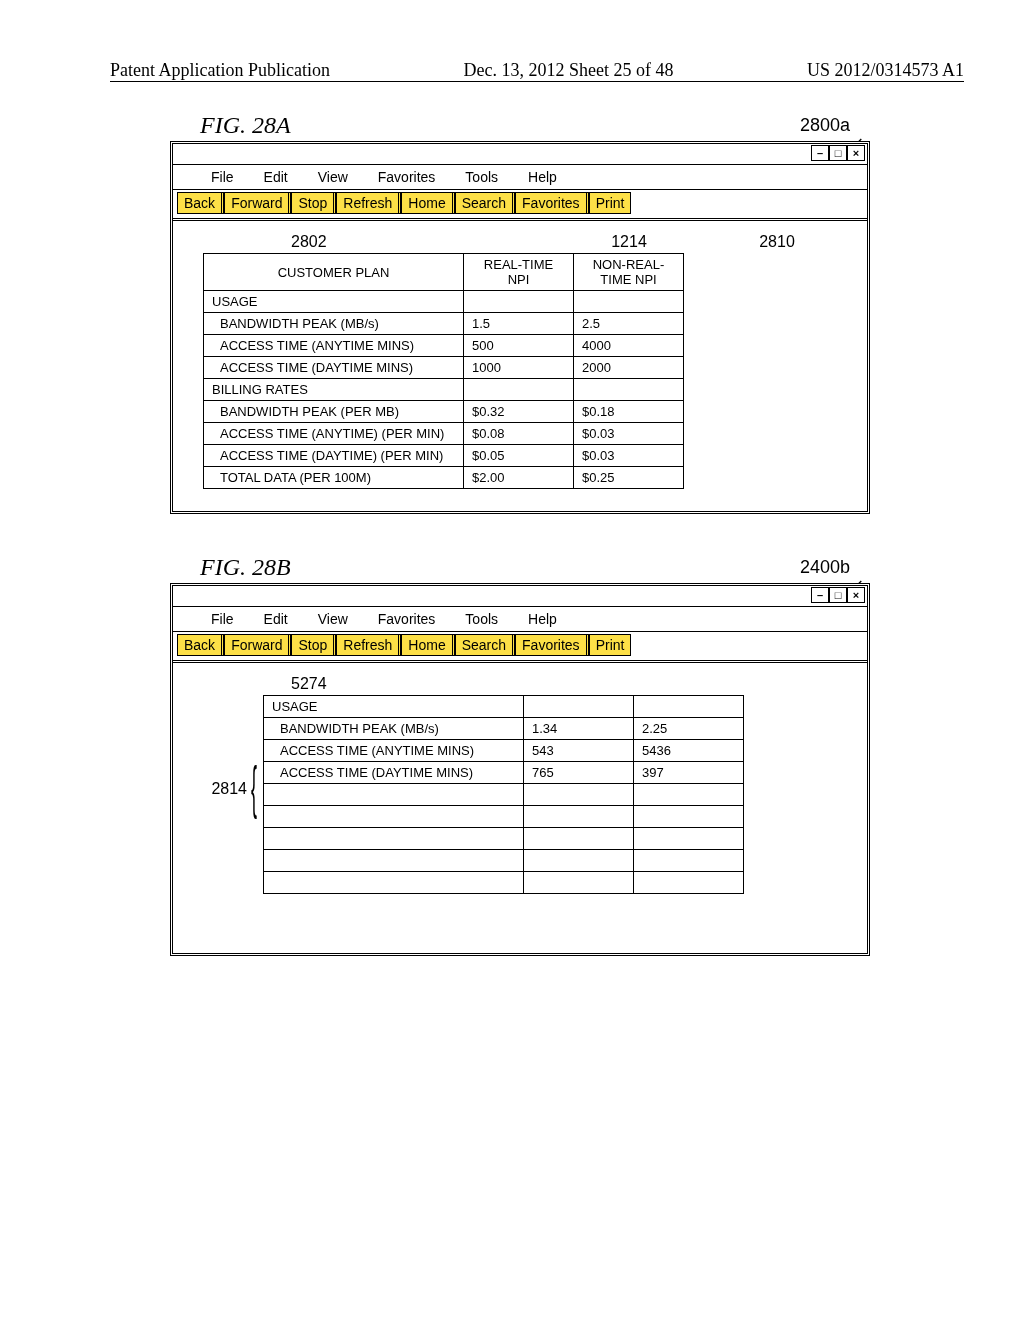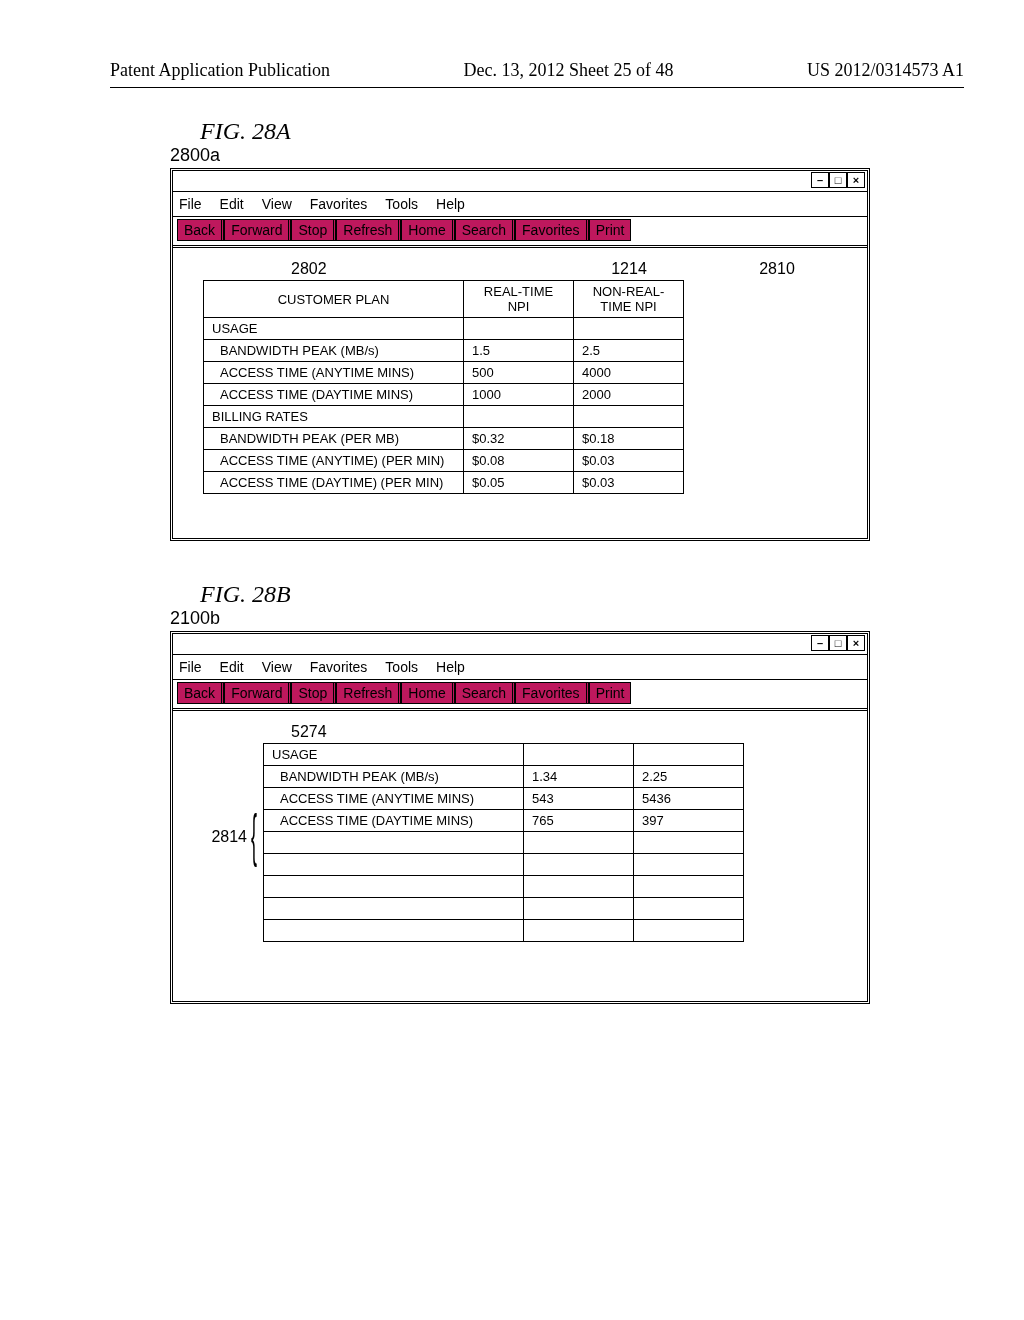--- a/index.html
+++ b/index.html
@@ -15,36 +15,34 @@
     position: relative;
     box-sizing: border-box;
     padding: 60px 60px 40px 110px;
   }
   .page-header {
     display: flex;
     justify-content: space-between;
     font-size: 18px;
     font-family: "Times New Roman", serif;
     border-bottom: 1.5px solid #000;
-    padding-bottom: 6px;
     margin-bottom: 30px;
   }
   .page-header .right { text-align: right; }
 
   .fig-block {
     position: relative;
     margin: 20px 0 40px 60px;
     width: 700px;
   }
   .fig-label-row {
     display: flex;
     justify-content: space-between;
-    align-items: flex-start;
+    align-items: center;
     margin-bottom: 2px;
-    flex-direction: column;
   }
   .fig-label {
     font-style: italic;
     font-size: 24px;
     font-family: "Times New Roman", serif;
     padding-left: 30px;
   }
   .fig-refnum-top {
     font-size: 18px;
     font-family: Arial, sans-serif;
@@ -86,34 +84,35 @@
     font-size: 11px;
     line-height: 14px;
     text-align: center;
     font-weight: bold;
     background: #fff;
     box-sizing: border-box;
   }
   .menubar {
     padding: 4px 6px;
     display: flex;
-    gap: 18px;
+    gap: 30px;
     font-size: 14px;
+    margin-left: 32px;
   }
   .toolbar {
     padding: 2px 4px 4px 4px;
     border-top: 1px solid #000;
     display: flex;
     gap: 0;
   }
   .tool-btn {
     border: 1px solid #000;
     padding: 2px 6px;
     font-size: 14px;
-    background: #be185d;
+    background: #fde047;
     border-right-width: 3px;
     border-right-style: double;
   }
   .tool-btn:last-child { border-right: 1px solid #000; }
   .content-pane {
     border-top: 3px double #000;
     padding: 12px 30px 18px 30px;
     min-height: 260px;
   }
 
@@ -280,31 +279,36 @@
             <tr>
                   <td class="indent">ACCESS TIME (ANYTIME) (PER MIN)</td>
                   <td>$0.08</td>
                   <td>$0.03</td>
                 </tr>
             <tr>
                   <td class="indent">ACCESS TIME (DAYTIME) (PER MIN)</td>
                   <td>$0.05</td>
                   <td>$0.03</td>
                 </tr>
+            <tr>
+                  <td class="indent">TOTAL DATA (PER 100M)</td>
+                  <td>$2.00</td>
+                  <td>$0.25</td>
+                </tr>
           </tbody>
             </table>
         </div>
       </div>
     </div>
   </div>
 
   <div class="fig-block">
     <div class="fig-label-row">
       <span class="fig-label">FIG. 28B</span>
-      <span class="fig-refnum-top">2100b</span>
+      <span class="fig-refnum-top">2400b</span>
     </div>
 
     <div class="browser-window">
       <div class="titlebar">
         <div class="win-controls">
           <div class="win-btn">–</div>
           <div class="win-btn">□</div>
           <div class="win-btn">×</div>
         </div>
       </div>

